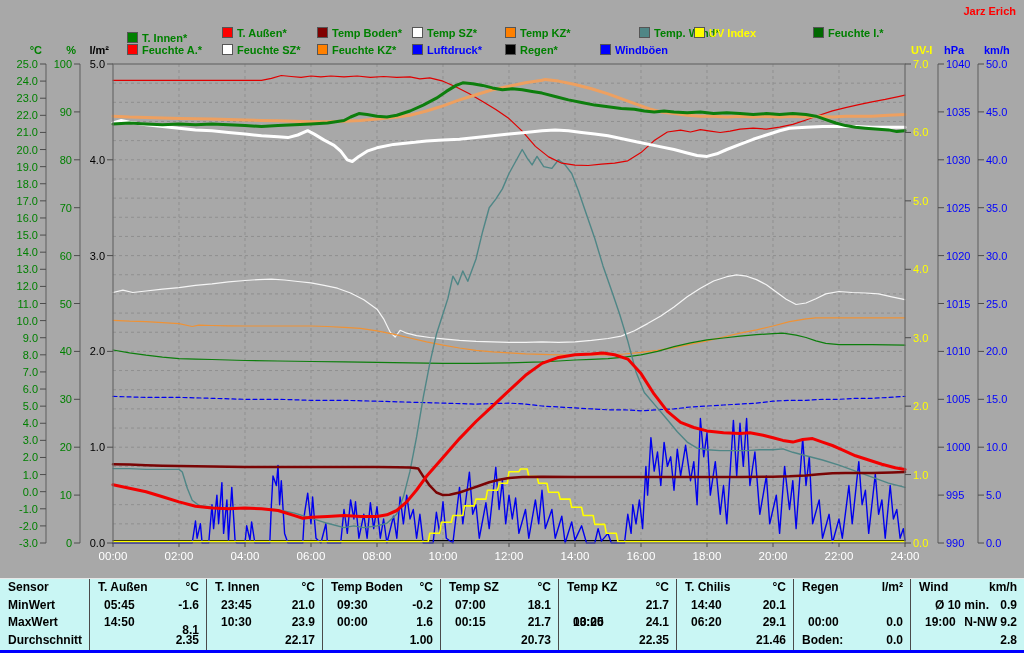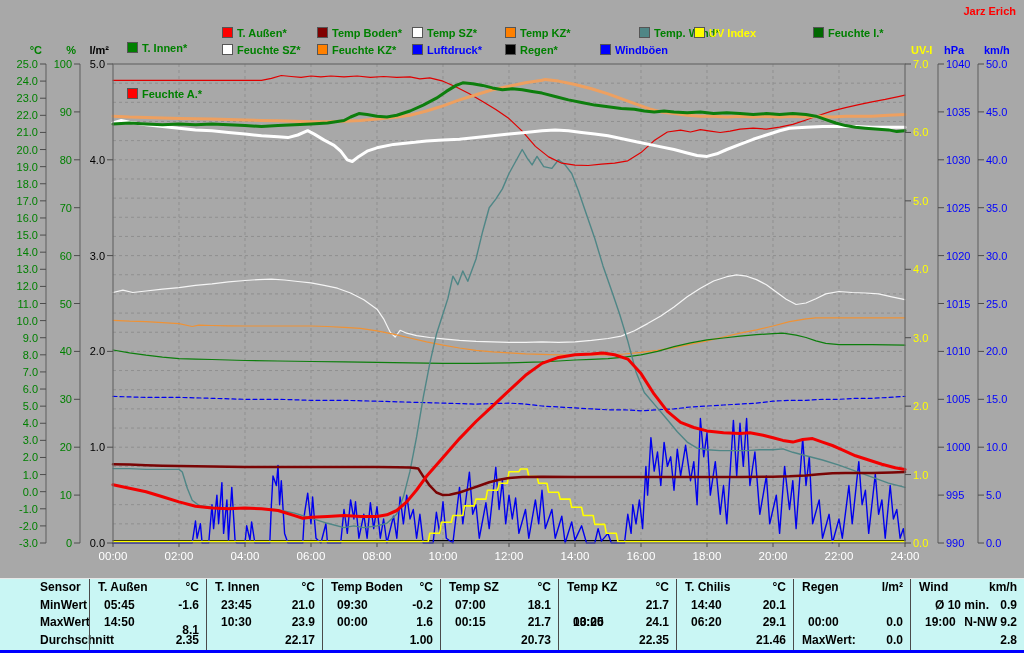--- a/index.html
+++ b/index.html
@@ -262,37 +262,37 @@
       <text x="707" y="560" fill="#ffffff" text-anchor="middle" font-size="11.5" font-family="&quot;Liberation Sans&quot;,sans-serif" font-weight="normal">18:00</text>
       <line x1="773" x2="773" y1="543" y2="547" stroke="#4c4c4c" stroke-width="1"></line>
       <text x="773" y="560" fill="#ffffff" text-anchor="middle" font-size="11.5" font-family="&quot;Liberation Sans&quot;,sans-serif" font-weight="normal">20:00</text>
       <line x1="839" x2="839" y1="543" y2="547" stroke="#4c4c4c" stroke-width="1"></line>
       <text x="839" y="560" fill="#ffffff" text-anchor="middle" font-size="11.5" font-family="&quot;Liberation Sans&quot;,sans-serif" font-weight="normal">22:00</text>
       <line x1="905" x2="905" y1="543" y2="547" stroke="#4c4c4c" stroke-width="1"></line>
       <text x="905" y="560" fill="#ffffff" text-anchor="middle" font-size="11.5" font-family="&quot;Liberation Sans&quot;,sans-serif" font-weight="normal">24:00</text>
     </svg>
   <div class="author">Jarz Erich</div>
   <div id="legend">
-      <div class="legend-item" style="left: 127px; top: 42px; color: rgb(0, 128, 0); text-align: center;"><span class="sw" style="background: rgb(0, 128, 0);"></span><span>T. Innen*</span></div>
+      <div class="legend-item" style="left: 127px; top: 32px; color: rgb(0, 128, 0); text-align: center;"><span class="sw" style="background: rgb(0, 128, 0);"></span><span>T. Innen*</span></div>
       <div class="legend-item" style="left: 222px; top: 27px; color: rgb(0, 128, 0);"><span class="sw" style="background: rgb(255, 0, 0);"></span><span>T. Außen*</span></div>
       <div class="legend-item" style="left: 317px; top: 27px; color: rgb(0, 128, 0);"><span class="sw" style="background: rgb(128, 0, 0);"></span><span>Temp Boden*</span></div>
       <div class="legend-item" style="left: 412px; top: 27px; color: rgb(0, 128, 0);"><span class="sw" style="background: rgb(255, 255, 255);"></span><span>Temp SZ*</span></div>
       <div class="legend-item" style="left: 505px; top: 27px; color: rgb(0, 128, 0);"><span class="sw" style="background: rgb(255, 128, 0);"></span><span>Temp KZ*</span></div>
       <div class="legend-item" style="left: 600px; top: 27px; color: rgb(0, 128, 0); margin-left: 39px;"><span class="sw" style="background: rgb(79, 134, 134);"></span><span>Temp. Wind*</span></div>
       <div class="legend-item" style="left: 694px; top: 27px; color: rgb(255, 255, 0);"><span class="sw" style="background: rgb(255, 255, 0);"></span><span>UV Index</span></div>
       <div class="legend-item" style="left: 790px; top: 27px; color: rgb(0, 128, 0); padding-left: 23px;"><span class="sw" style="background: rgb(0, 104, 0);"></span><span>Feuchte I.*</span></div>
-      <div class="legend-item" style="left: 127px; top: 44px; color: rgb(0, 128, 0); margin-top: 44px;"><span class="sw" style="background: rgb(255, 0, 0);"></span><span>Feuchte A.*</span></div>
+      <div class="legend-item" style="left: 127px; top: 44px; color: rgb(0, 128, 0);"><span class="sw" style="background: rgb(255, 0, 0);"></span><span>Feuchte A.*</span></div>
       <div class="legend-item" style="left: 222px; top: 44px; color: rgb(0, 128, 0);"><span class="sw" style="background: rgb(255, 255, 255);"></span><span>Feuchte SZ*</span></div>
       <div class="legend-item" style="left: 317px; top: 44px; color: rgb(0, 128, 0);"><span class="sw" style="background: rgb(255, 128, 0);"></span><span>Feuchte KZ*</span></div>
       <div class="legend-item" style="left: 412px; top: 44px; color: rgb(0, 0, 255);"><span class="sw" style="background: rgb(0, 0, 255);"></span><span>Luftdruck*</span></div>
       <div class="legend-item" style="left: 505px; top: 44px; color: rgb(0, 128, 0);"><span class="sw" style="background: rgb(0, 0, 0);"></span><span>Regen*</span></div>
       <div class="legend-item" style="left: 600px; top: 44px; color: rgb(0, 0, 255);"><span class="sw" style="background: rgb(0, 0, 255);"></span><span>Windböen</span></div>
     </div>
   <div id="stats-table">
-      <div class="tgroup first" style="left: 0px; width: 89px; margin-left: 32px;">
+      <div class="tgroup first" style="left: 0px; width: 89px;">
         <div class="trow" style="top: 0px;">
           <span class="tl" style="top: 0px;">Sensor</span>
         </div>
         <div class="trow" style="top: 17.5px;">
           <span class="tl" style="top: 0px;">MinWert</span>
         </div>
         <div class="trow" style="top: 35px;">
           <span class="tl" style="top: 0px;">MaxWert</span>
         </div>
         <div class="trow" style="top: 52.5px;">
@@ -405,21 +405,21 @@
         <div class="trow" style="top: 0px;">
           <span class="tl" style="top: 0px;">Regen</span>
           <span class="tr" style="top: 0px;">l/m²</span>
         </div>
         <div class="trow" style="top: 17.5px;"></div>
         <div class="trow" style="top: 35px;">
           <span class="tl2" style="top: 0px;">00:00</span>
           <span class="tr" style="top: 0px;">0.0</span>
         </div>
         <div class="trow" style="top: 52.5px;">
-          <span class="tl" style="top: 0px;">MaxWert:</span>
+          <span class="tl" style="top: 0px;">Boden:</span>
           <span class="tr" style="top: 0px;">0.0</span>
         </div>
       </div>
       <div class="tgroup" style="left: 910px; width: 114px;">
         <div class="trow" style="top: 0px;">
           <span class="tl" style="top: 0px;">Wind</span>
           <span class="tr" style="top: 0px;">km/h</span>
         </div>
         <div class="trow" style="top: 17.5px;">
           <span class="tl2" style="top: 0px; margin-left: 10px;">Ø 10 min.</span>

